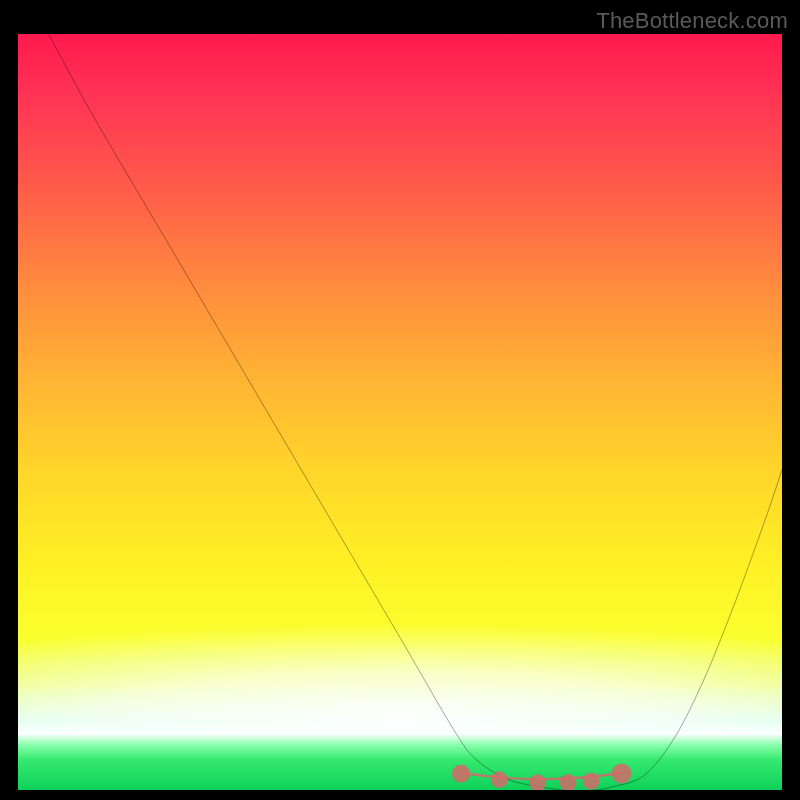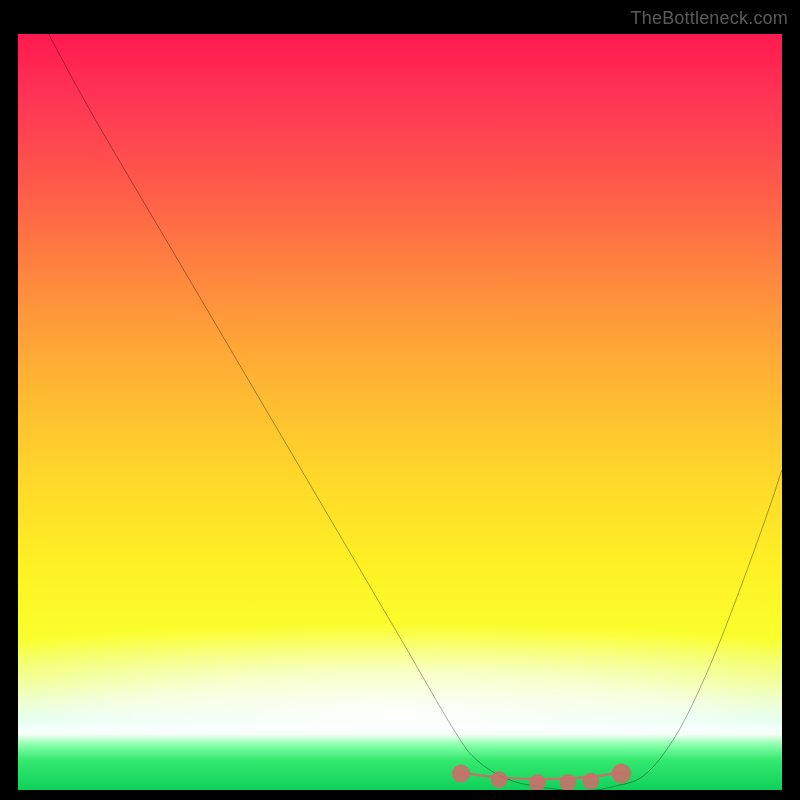--- a/index.html
+++ b/index.html
@@ -62,21 +62,21 @@
       rgba(255,255,255,0.7) 28%,
       rgba(255,255,255,0.0) 62%
     );
     pointer-events: none;
   }
   .watermark {
     position: absolute;
     top: 8px;
     right: 12px;
     color: #5a5a5a;
-    font-size: 18px;
+    font-size: 22px;
     letter-spacing: 0.2px;
     user-select: none;
   }
   svg.curve {
     position: absolute;
     inset: 0;
   }
 </style>
 </head>
 <body>

